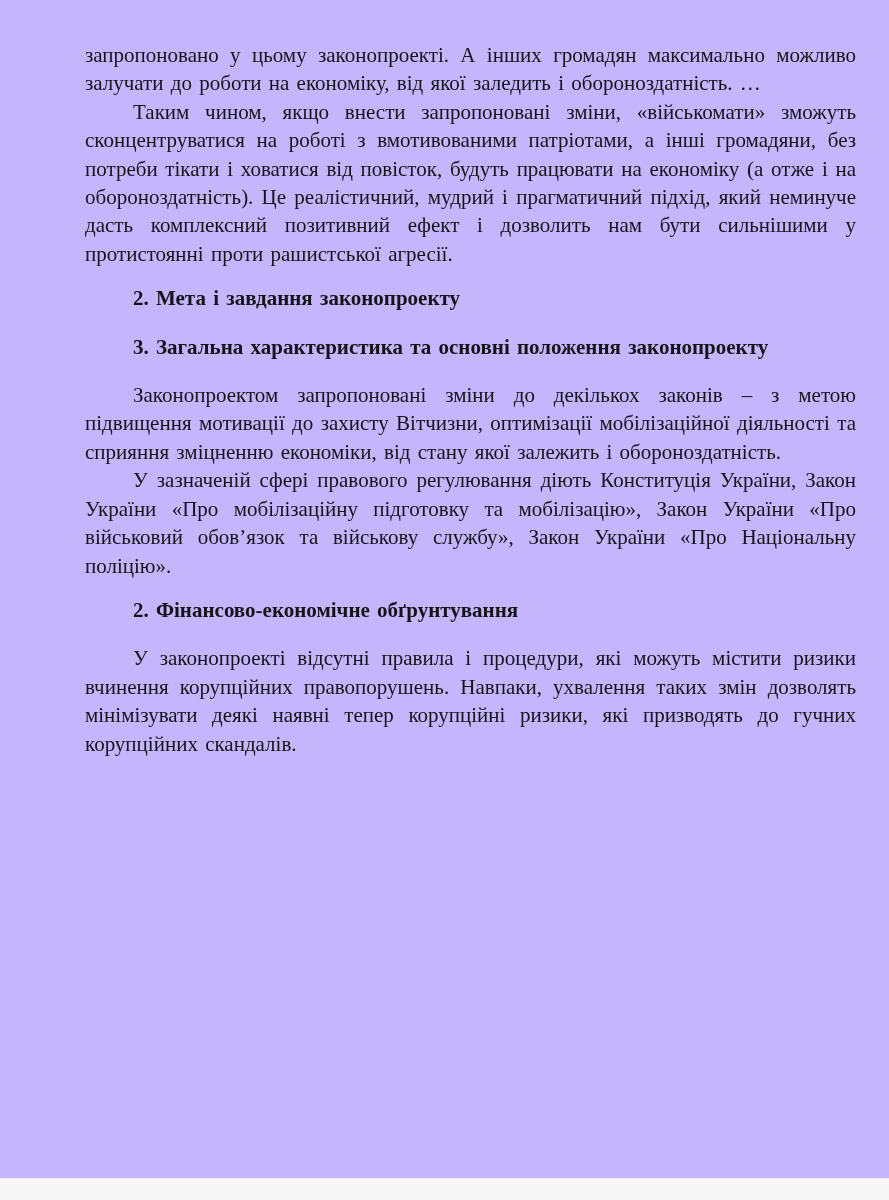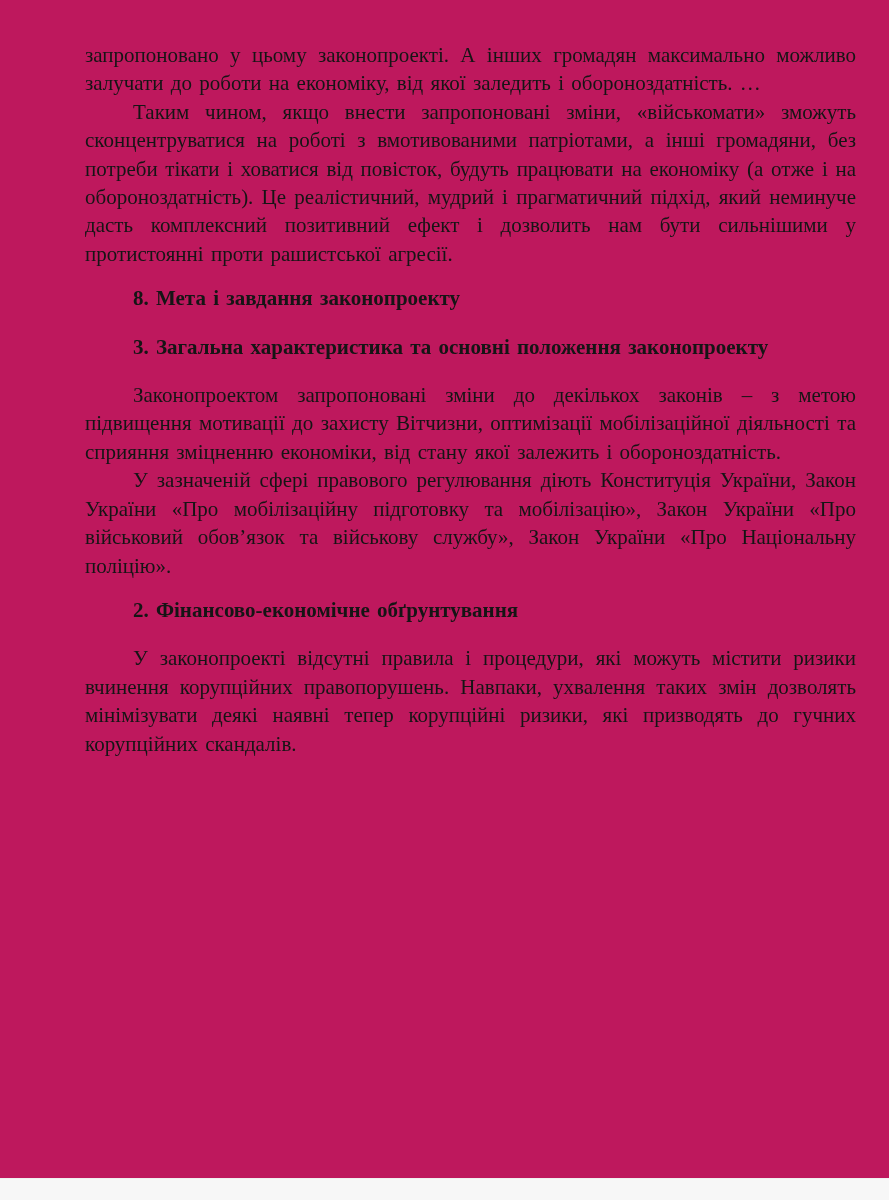--- a/index.html
+++ b/index.html
@@ -4,21 +4,21 @@
 <style>
   html, body {
     margin: 0;
     padding: 0;
     background: #ffffff;
   }
   .page {
     position: relative;
     width: 889px;
     height: 1200px;
-    background: #be185d;
+    background: #c4b5fd;
     overflow: hidden;
     font-family: "Liberation Serif", "DejaVu Serif", serif;
     color: #151515;
   }
   .content {
     padding: 41px 33px 0 85px; 
   }
   .content p {
     margin: 0;
     font-size: 21px;
@@ -49,21 +49,21 @@
     border-top: 1px solid #f0f0f0;
   }
 </style>
 </head>
 <body>
 
 <div class="page">
   <div class="content">
       <p>запропоновано у цьому законопроекті. А інших громадян максимально можливо залучати до роботи на економіку, від якої заледить і обороноздатність. …</p>
       <p class="indent">Таким чином, якщо внести запропоновані зміни, «військомати» зможуть сконцентруватися на роботі з вмотивованими патріотами, а інші громадяни, без потреби тікати і ховатися від повісток, будуть працювати на економіку (а отже і на обороноздатність). Це реалістичний, мудрий і прагматичний підхід, який неминуче дасть комплексний позитивний ефект і дозволить нам бути сильнішими у протистоянні проти рашистської агресії.</p>
-      <h2>8. Мета і завдання законопроекту</h2>
+      <h2>2. Мета і завдання законопроекту</h2>
       <h2>3. Загальна характеристика та основні положення законопроекту</h2>
       <p class="indent">Законопроектом запропоновані зміни до декількох законів – з метою підвищення мотивації до захисту Вітчизни, оптимізації мобілізаційної діяльності та сприяння зміцненню економіки, від стану якої залежить і обороноздатність.</p>
       <p class="indent">У зазначеній сфері правового регулювання діють Конституція України, Закон України «Про мобілізаційну підготовку та мобілізацію», Закон України «Про військовий обов’язок та військову службу», Закон України «Про Національну поліцію».</p>
       <h2>2. Фінансово-економічне обґрунтування</h2>
       <p class="indent">У законопроекті відсутні правила і процедури, які можуть містити ризики вчинення корупційних правопорушень. Навпаки, ухвалення таких змін дозволять мінімізувати деякі наявні тепер корупційні ризики, які призводять до гучних корупційних скандалів.</p>
     </div>
   <div class="footer-strip"></div>
 </div>
 
 </body></html>

